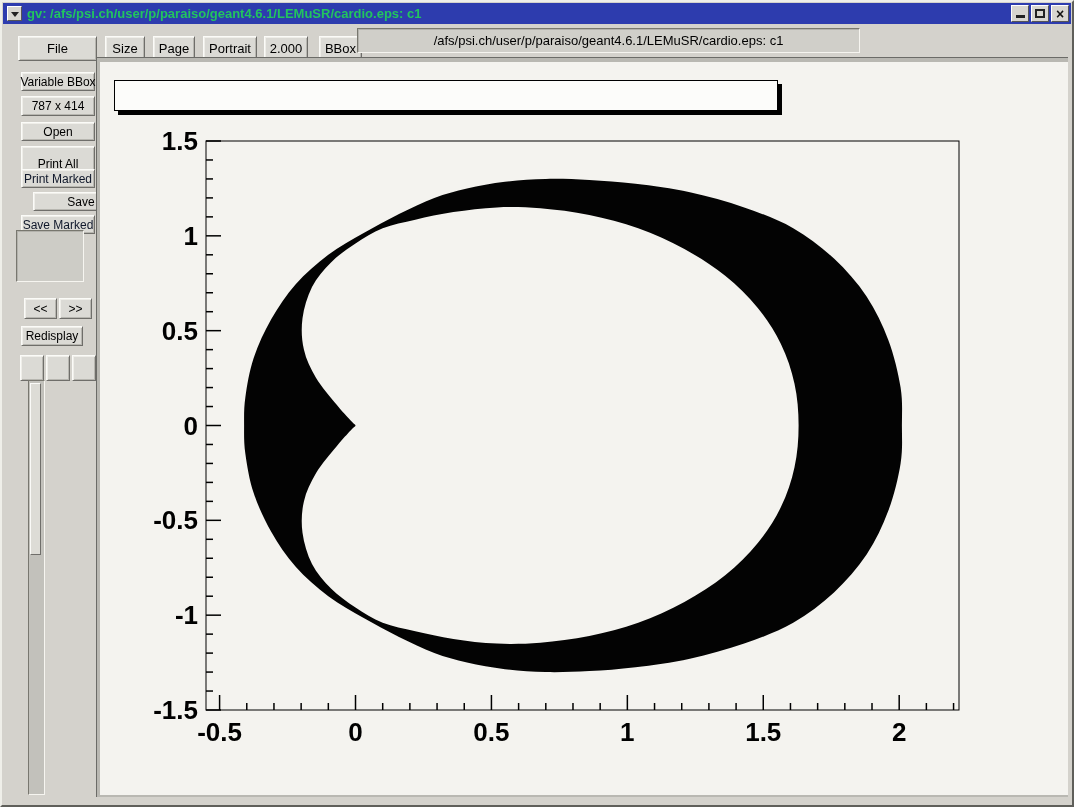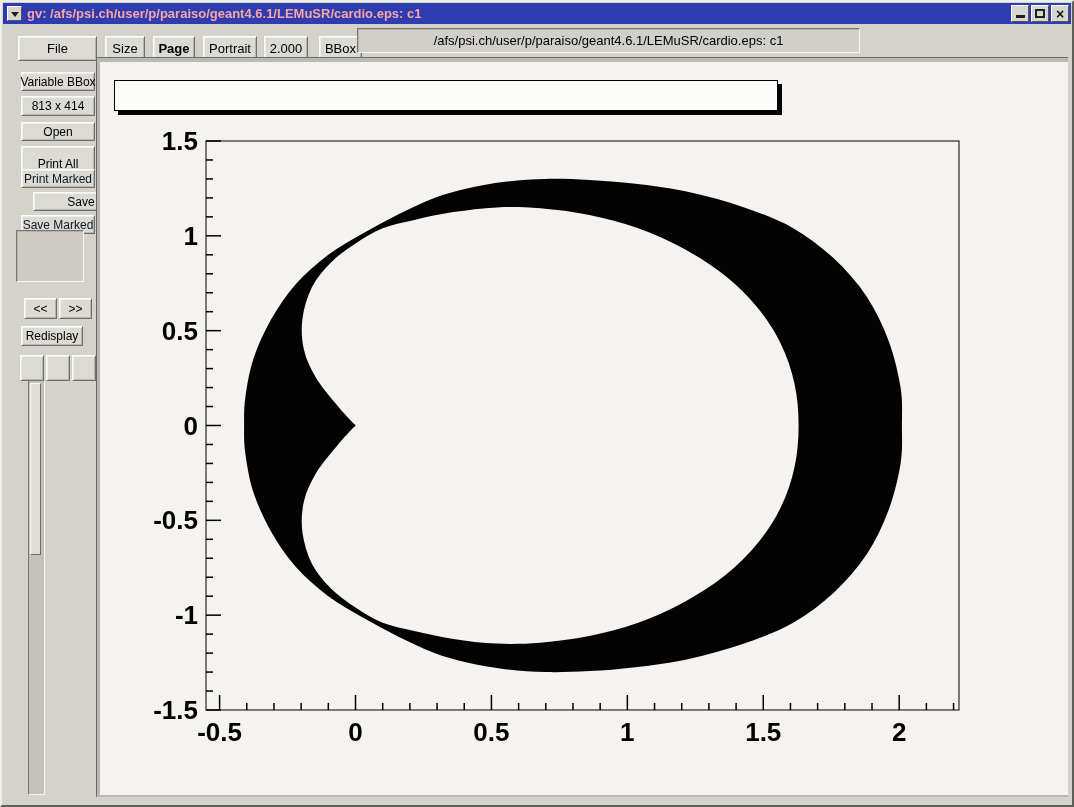--- a/index.html
+++ b/index.html
@@ -9,21 +9,21 @@
     background:#d4d2cc;border:2px solid;border-color:#efefe9 #5f5f5a #5f5f5a #efefe9;
     font-family:"Liberation Sans",sans-serif;color:#000;
   }
   
   .titlebar{position:absolute;left:1px;top:1px;width:1068px;height:21px;
     background:#2d3cae;display:flex;align-items:center;padding:0 2px;}
   .tb-icon{width:15px;height:15px;margin:0 5px 0 2px;background:#d8d6d0;
     border:1px solid;border-color:#fff #555 #555 #fff;position:relative;}
   .tb-icon::after{content:"";position:absolute;left:3px;top:5px;border-left:4px solid transparent;
     border-right:4px solid transparent;border-top:5px solid #222;}
-  .tb-title{color:#fca5a5;font-size:13px;font-weight:bold;white-space:nowrap;flex:1;}
+  .tb-title{color:#22c55e;font-size:13px;font-weight:bold;white-space:nowrap;flex:1;}
   .tb-btns{display:flex;gap:2px;}
   .tb-btn{width:18px;height:17px;background:#d8d6d0;border:1px solid;
     border-color:#fff #555 #555 #fff;display:flex;align-items:center;justify-content:center;position:relative;}
   .glyph-min{position:absolute;left:4px;bottom:3px;width:9px;height:3px;background:#222;}
   .glyph-max{width:10px;height:9px;border:2px solid #222;}
   .glyph-close{font-size:14px;font-weight:bold;line-height:14px;color:#111;}
   
   .btn{
     position:absolute;display:flex;align-items:center;justify-content:center;
     background:#dbdad5;border:1px solid;border-color:#fbfbf8 #6f6e6a #6f6e6a #fbfbf8;
@@ -68,28 +68,28 @@
           <span class="glyph-max"></span>
         </span>
       <span class="tb-btn">
           <span class="glyph-close">×</span>
         </span>
     </span>
   </div>
 
   <button class="btn" style="left:8px;top:26px;width:79px;height:25px;">File</button>
   <button class="btn" style="left:95px;top:26px;width:40px;height:25px;">Size</button>
-  <button class="btn" style="left:143px;top:26px;width:42px;height:25px;font-weight:bold;">Page</button>
+  <button class="btn" style="left:143px;top:26px;width:42px;height:25px;">Page</button>
   <button class="btn" style="left:193px;top:26px;width:54px;height:25px;">Portrait</button>
   <button class="btn" style="left:254px;top:26px;width:44px;height:25px;">2.000</button>
   <button class="btn" style="left:309px;top:26px;width:43px;height:25px;">BBox</button>
   <div class="panel" style="left:355px;top:26px;width:503px;height:25px;">/afs/psi.ch/user/p/paraiso/geant4.6.1/LEMuSR/cardio.eps: c1</div>
 
   <button class="btn small-font" style="left:11px;top:62px;width:74px;height:19px;">Variable BBox</button>
-  <button class="btn small-font" style="left:11px;top:86px;width:74px;height:20px;">813 x 414</button>
+  <button class="btn small-font" style="left:11px;top:86px;width:74px;height:20px;">787 x 414</button>
   <button class="btn small-font" style="left:11px;top:112px;width:74px;height:19px;">Open</button>
   <button class="btn small-font" style="left:11px;top:136px;width:74px;height:35px;">Print All</button>
   <button class="btn small-font disabled" style="left:11px;top:159px;width:74px;height:19px;">Print Marked</button>
   <button class="btn small-font" style="left:23px;top:182px;width:74px;height:19px;padding-left:38px;">Save All</button>
   <button class="btn small-font disabled" style="left:11px;top:205px;width:74px;height:19px;">Save Marked</button>
   <div class="pagelist" style="left:14px;top:228px;width:68px;height:52px;"></div>
   <button class="btn small-font" style="left:14px;top:288px;width:33px;height:21px;">&lt;&lt;</button>
   <button class="btn small-font" style="left:49px;top:288px;width:33px;height:21px;">&gt;&gt;</button>
   <button class="btn small-font" style="left:11px;top:316px;width:62px;height:20px;">Redisplay</button>
   <button class="btn" style="left:10px;top:345px;width:24px;height:26px;"></button>

